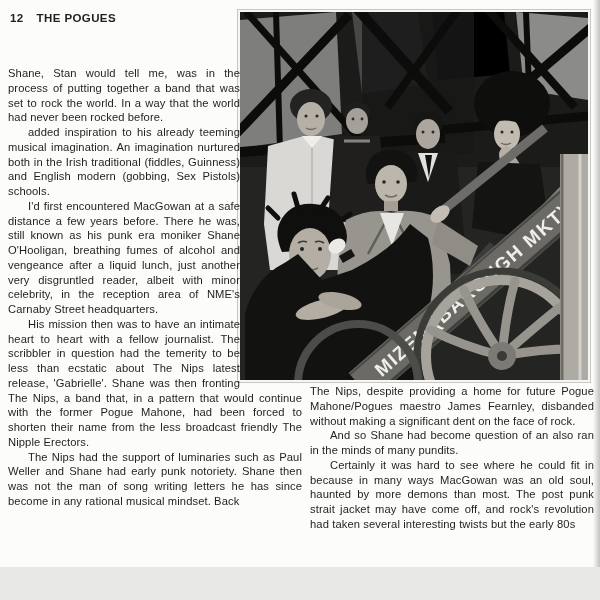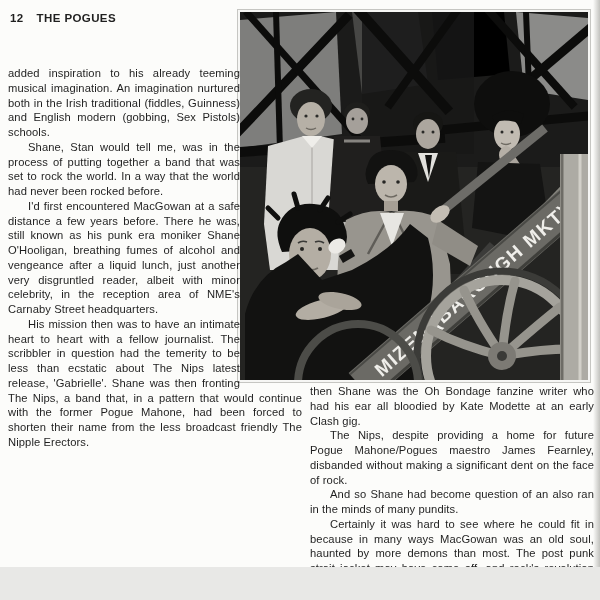--- a/index.html
+++ b/index.html
@@ -173,27 +173,27 @@
       <g>
         <rect x="320" y="142" width="28" height="226" fill="#adaba4"></rect>
         <line x1="322" y1="142" x2="322" y2="368" stroke="#6e6c66" stroke-width="3"></line>
         <line x1="340" y1="142" x2="340" y2="368" stroke="#d2d0c9" stroke-width="3"></line>
       </g>
     </svg>
   </div>
 
   <div class="col colA">
     <div class="spacer"></div>
-  <p>added inspiration to his already teeming musical imagination. An imagination nurtured both in the Irish traditional (fiddles, Guinness) and English modern (gobbing, Sex Pistols) schools.</p>
-      <p>Shane, Stan would tell me, was in the process of putting together a band that was set to rock the world. In a way that the world had never been rocked before.</p>
+  <p>Shane, Stan would tell me, was in the process of putting together a band that was set to rock the world. In a way that the world had never been rocked before.</p>
+      <p>added inspiration to his already teeming musical imagination. An imagination nurtured both in the Irish traditional (fiddles, Guinness) and English modern (gobbing, Sex Pistols) schools.</p>
       <p>I'd first encountered MacGowan at a safe distance a few years before. There he was, still known as his punk era moniker Shane O'Hooligan, breathing fumes of alcohol and vengeance after a liquid lunch, just another very disgruntled reader, albeit with minor celebrity, in the reception area of NME's Carnaby Street headquarters.</p>
       <p>His mission then was to have an intimate heart to heart with a fellow journalist. The scribbler in question had the temerity to be less than ecstatic about The Nips latest release, 'Gabrielle'. Shane was then fronting The Nips, a band that, in a pattern that would continue with the former Pogue Mahone, had been forced to shorten their name from the less broadcast friendly The Nipple Erectors.</p>
+      <p>The Nips had the support of luminaries such as Paul Weller and Shane had early punk notoriety. Shane then was not the man of song writing letters he has since become in any rational musical mindset. Back</p>
     </div>
 
   <div class="col colB">
-      <p>then Shane was the Oh Bondage fanzine writer who had his ear all bloodied by Kate Modette at an early Clash gig.</p>
       <p>The Nips, despite providing a home for future Pogue Mahone/Pogues maestro James Fearnley, disbanded without making a significant dent on the face of rock.</p>
       <p>And so Shane had become question of an also ran in the minds of many pundits.</p>
       <p>Certainly it was hard to see where he could fit in because in many ways MacGowan was an old soul, haunted by more demons than most. The post punk strait jacket may have come off, and rock's revolution had taken several interesting twists but the early 80s</p>
     </div>
 
   <div class="scan-edge"></div>
 </div>
 
 </body></html>

